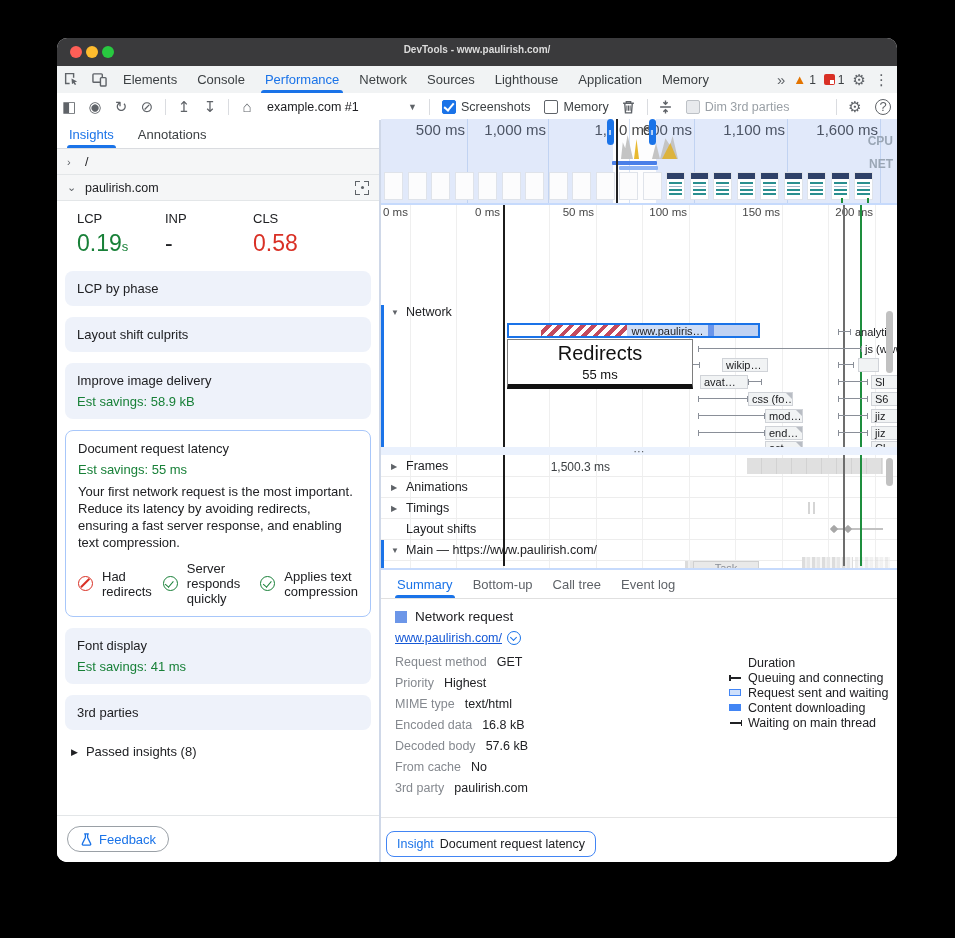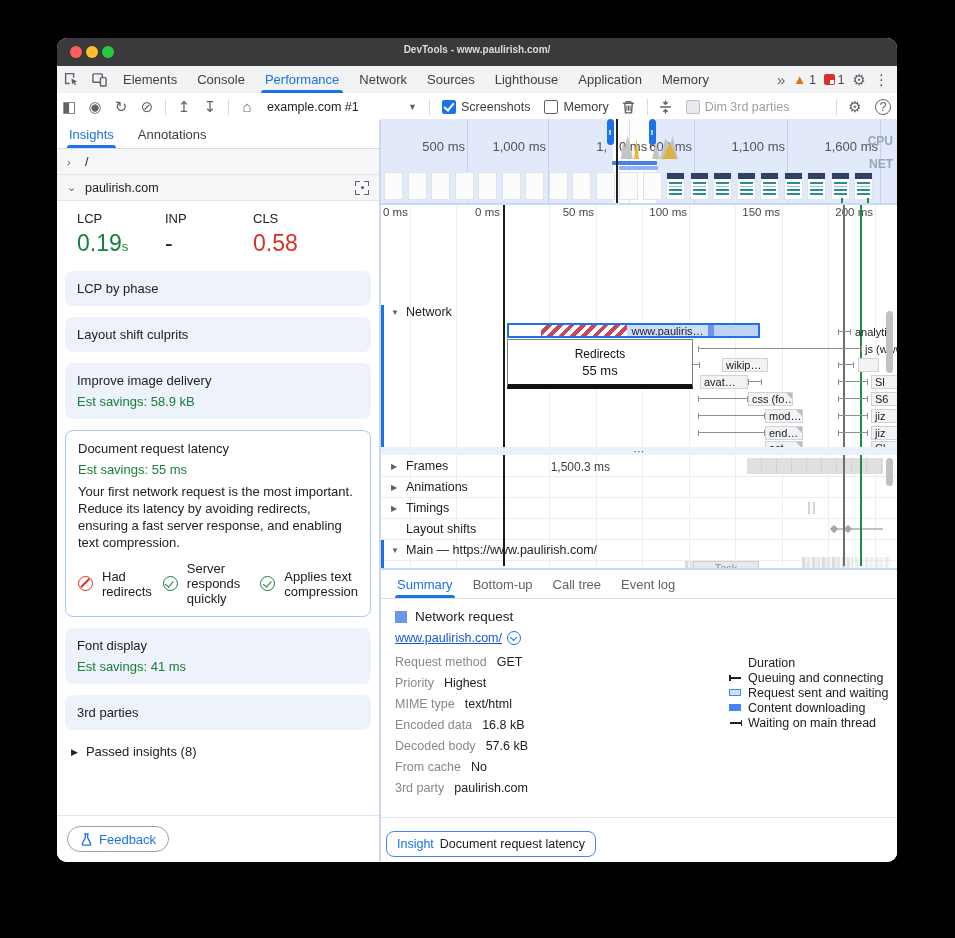--- a/index.html
+++ b/index.html
@@ -70,21 +70,21 @@
   .cico.bad::after{content:"";position:absolute;left:-0.3px;top:4.8px;width:12.2px;height:1.6px;background:#d93025;transform:rotate(-45deg);}
   #passed{display:flex;align-items:center;gap:8px;font-size:13px;color:#202124;padding:14px 12px 12px 14px;}
   #passed .tri{font-size:9px;color:#202124;}
   #sidebar-footer{position:absolute;left:0;right:0;bottom:0;height:46px;border-top:1px solid #e3e6e8;display:flex;align-items:center;padding-left:10px;background:#fff;}
   #feedback-btn{display:flex;align-items:center;gap:6px;border:1px solid #9aa0a6;border-radius:15px;height:26px;padding:0 12px;color:#1a73e8;font-size:13px;background:#fff;}
   
   #rpane{position:absolute;left:324px;top:81px;right:0;bottom:0;background:#fff;overflow:hidden;}
   
   #minimap{position:absolute;left:0;top:0;width:516px;height:84px;background:#fdfdfe;overflow:hidden;border-bottom:2px solid #c6dafc;}
   .mm-grid{position:absolute;top:0;bottom:0;width:1px;background:#bcd0ee;opacity:.6;}
-  .mm-label{position:absolute;top:20px;font-size:13px;color:#474747;transform:translateX(-100%);white-space:nowrap;}
+  .mm-label{position:absolute;top:2px;font-size:15px;color:#474747;transform:translateX(-100%);white-space:nowrap;}
   .mm-label.leftalign{transform:none;}
   .mm-overlay{position:absolute;top:0;bottom:0;background:rgba(99,145,235,.18);}
   .mm-handle{position:absolute;top:0;width:7px;height:26px;background:#1a73e8;border-radius:4px;color:#fff;font-size:8px;
     display:flex;align-items:center;justify-content:center;letter-spacing:1px;z-index:6;}
   .mm-line{position:absolute;top:0;bottom:0;width:1.5px;background:#202124;z-index:5;}
   .mm-side{position:absolute;right:4px;font-size:12px;color:#9aa6b5;font-weight:bold;z-index:4;}
   .cpu-shape{position:absolute;background:#c7c7c7;z-index:2;}
   .net-bar{position:absolute;height:4px;z-index:2;border-radius:1px;}
   .thumb{position:absolute;top:53px;width:19px;height:28px;background:#fcfcfd;border:1px solid #dfe3ea;box-sizing:border-box;z-index:1;}
   .thumb.page{background:#fff;}
@@ -110,21 +110,21 @@
   .reqbox .fold{position:absolute;right:0;top:0;width:0;height:0;border-left:6px solid transparent;border-top:6px solid #b9bdc4;}
   .reqtext{position:absolute;font-size:11px;color:#202124;white-space:nowrap;z-index:5;}
   #main-request{border:2px solid #1a73e8;display:flex;z-index:6;background:#fff;}
   #main-request .seg{height:100%;}
   .seg.hatch{background:repeating-linear-gradient(135deg,#fff 0 4px,#c34a5e 4px 8px);}
   .seg.lbl{background:#cfdef7;font-size:11px;color:#202124;display:flex;align-items:center;padding:0 4px;white-space:nowrap;overflow:hidden;}
   .seg.dark{background:#6b95ea;}
   .seg.tail{background:#c0d2f3;}
   #callout{position:absolute;background:#fff;border:1px solid #7e7e7e;border-bottom:5px solid #111;z-index:6;
     display:flex;flex-direction:column;align-items:center;justify-content:center;font-size:14px;color:#111;}
-  #callout .c1{font-size:12px;}
+  #callout .c1{font-size:20px;}
   #callout .c2{font-size:13px;margin-top:2px;}
   .blue-ind{position:absolute;left:0;width:3px;background:#1a73e8;z-index:7;}
   .graybar{position:absolute;background:repeating-linear-gradient(90deg,#e0e0e0 0 14px,#d2d2d2 14px 15px);z-index:2;}
   .stripes{position:absolute;background:repeating-linear-gradient(90deg,#dcdcdc 0 3px,#efefef 3px 5px,#e6e6e6 5px 8px,#f7f7f7 8px 10px);z-index:2;}
   .ls-line{position:absolute;height:2px;background:#c2c2c2;z-index:2;}
   .ls-dot{position:absolute;width:6px;height:6px;background:#a7a7a7;border-radius:1px;transform:rotate(45deg);z-index:3;}
   .tick{position:absolute;width:2px;background:#d5d5d5;z-index:2;}
   .scroll-thumb{position:absolute;left:505px;width:7px;border-radius:4px;background:#c1c1c1;z-index:8;}
   .frames-extra{position:absolute;font-size:12px;color:#3c4043;transform:translateX(-100%);z-index:3;}
   #dots-handle{position:absolute;left:0;width:516px;height:8px;background:#eaf1fd;z-index:6;display:flex;align-items:center;justify-content:center;color:#5f6368;font-size:11px;line-height:0;}

